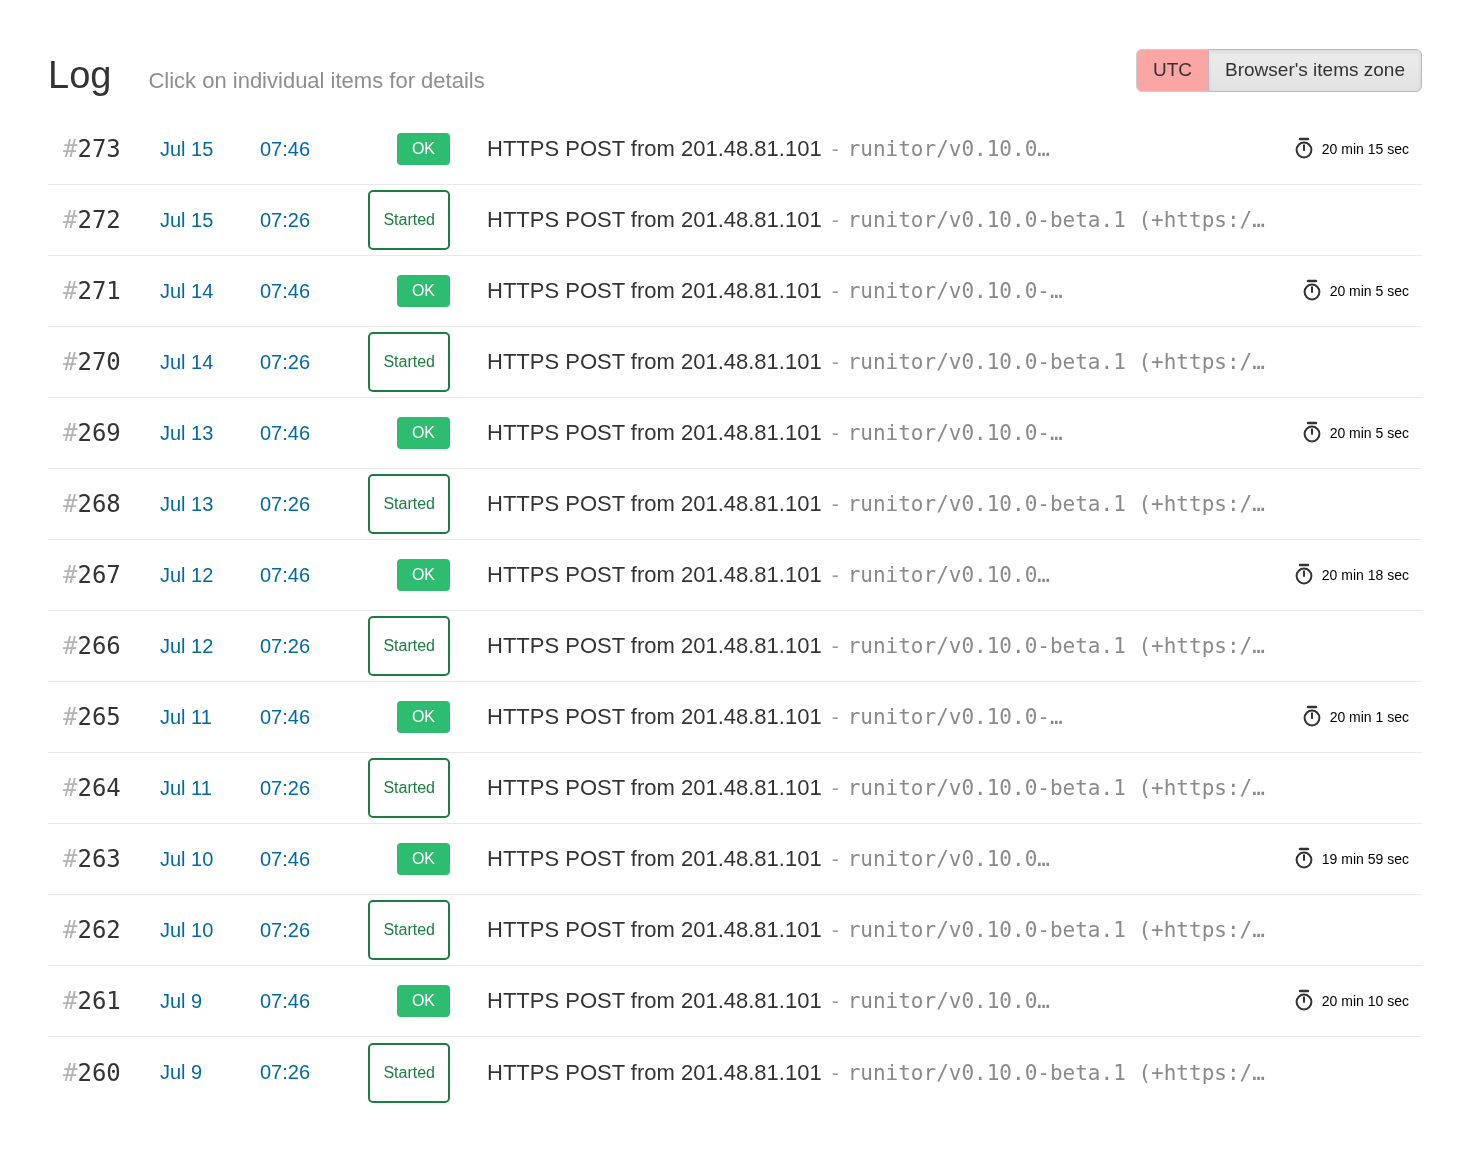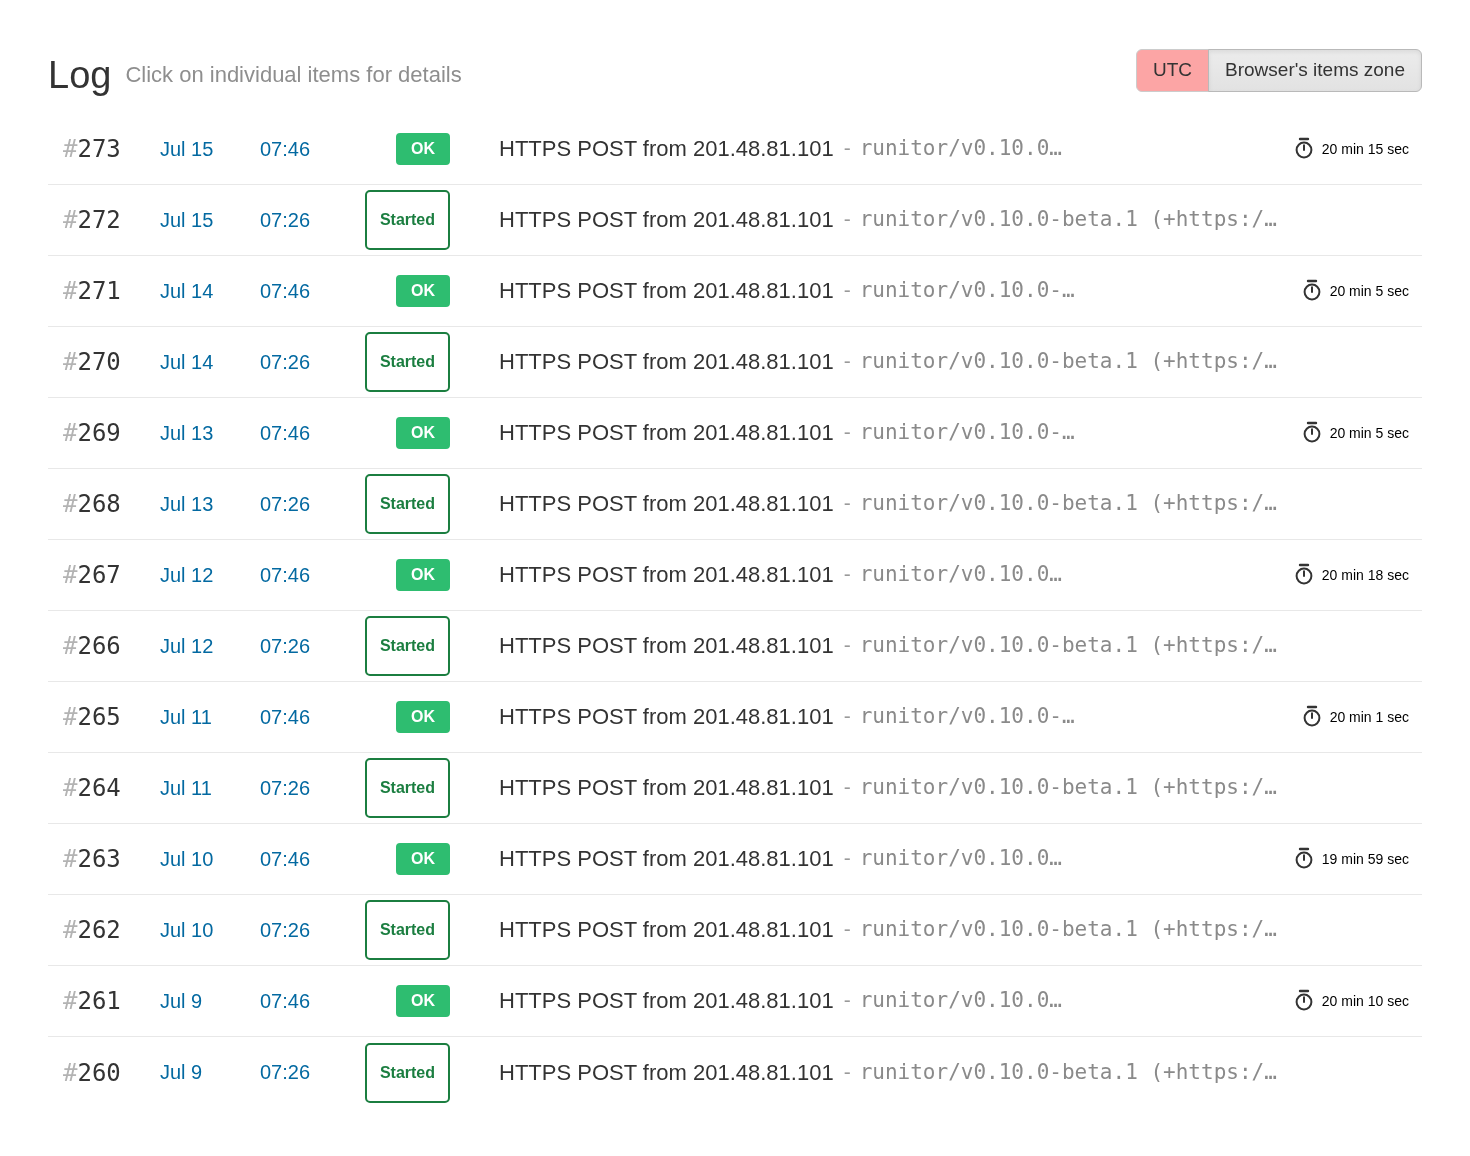--- a/index.html
+++ b/index.html
@@ -18,21 +18,21 @@
     color:var(--text-dark);
     overflow:hidden;
   }
   .page{padding:0 48px;}
 
   
   .header{
     display:flex;align-items:flex-end;justify-content:space-between;
     margin-top:48px;margin-bottom:20px;height:46px;
   }
-  .title-wrap{display:flex;align-items:center;}
+  .title-wrap{display:flex;align-items:flex-end;gap:23px;}
   .page-title{
     font-size:38px;line-height:1;color:#333;font-weight:400;margin:0;
   }
   .page-subtitle{
     font-size:22px;color:var(--text-gray);margin-left:14px;font-weight:400;
   }
   .tz-group{display:flex;margin-bottom:2px;}
   .tz-btn{
     font-family:"Liberation Sans",sans-serif;
     font-size:19px;color:#333;
@@ -69,43 +69,43 @@
   .cell-id .hash{color:var(--hash-gray);}
   .cell-id .num{color:#333;}
 
   .cell-date,.cell-time{
     font-size:20px;color:#0369a1;white-space:nowrap;
   }
 
   .cell-badge{display:flex;justify-content:flex-end;}
   .badge{
     display:inline-block;
-    font-weight:700;
+    font-weight:400;
     border-radius:4px;
     white-space:nowrap;
   }
   .badge.ok{
     background:var(--ok-green);
     color:#fff;
     font-size:16px;
     padding:5px 13px;
     border:2px solid var(--ok-green);
   }
   .badge.started{
     background:#fff;
     color:var(--started-green);
     font-size:16px;
     padding:19px 13px;
     border:2px solid var(--started-green);
     border-radius:5px;
   }
 
   .cell-event{
-    padding-left:49px;
-    display:flex;align-items:flex-start;
+    padding-left:37px;
+    display:flex;align-items:center;
     overflow:hidden;white-space:nowrap;
   }
   .event-text{font-size:22px;color:#333;}
   .event-separator{font-size:21px;color:#9a9a9a;margin:0 9px 0 10px;}
   .event-agent{
     font-family:"DejaVu Sans Mono",monospace;
     font-size:21px;color:#8a8a8a;
   }
 
   .cell-duration{

